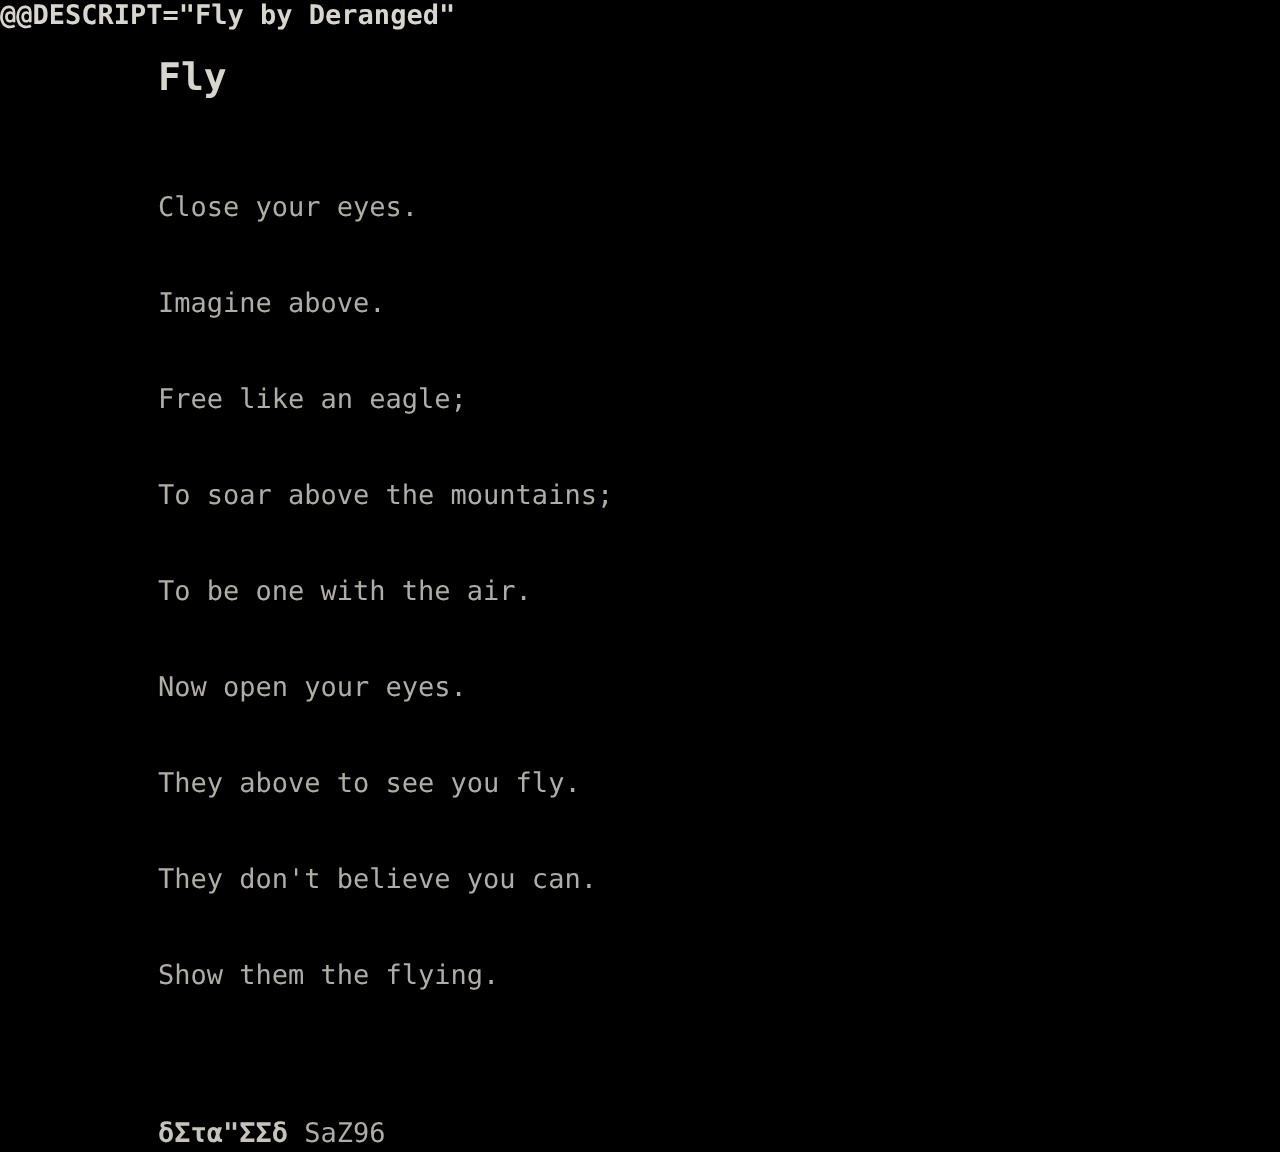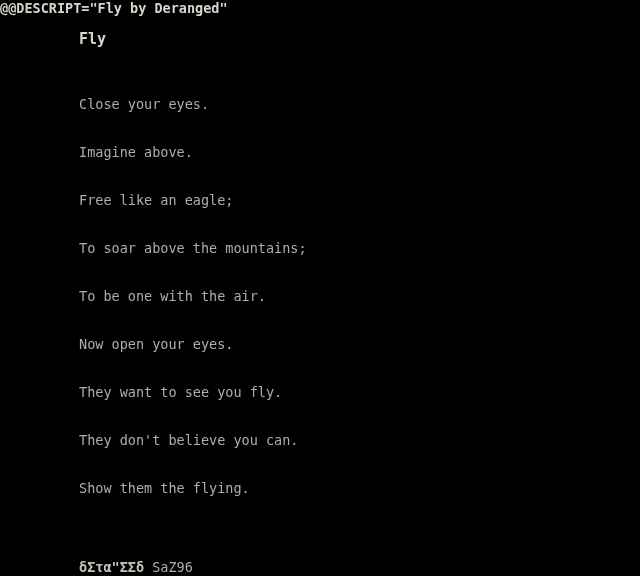--- a/index.html
+++ b/index.html
@@ -28,21 +28,21 @@
     line-height: 16px;
     font-weight: bold;
     color: #d8d5cd;
     letter-spacing: 0px;
     white-space: pre;
   }
   .title {
     position: absolute;
     top: 31px;
     left: 79px;
-    font-size: 15px;
+    font-size: 19px;
     line-height: 16px;
     font-weight: bold;
     color: #d8d5cd;
     white-space: pre;
   }
   .poem {
     position: absolute;
     top: 64px;
     left: 79px;
     font-size: 13.5px;
@@ -77,21 +77,21 @@
 
   <div class="title">Fly</div>
 
   <div class="poem">
     <div>Close your eyes.</div>
     <div>Imagine above.</div>
     <div>Free like an eagle;</div>
     <div>To soar above the mountains;</div>
     <div>To be one with the air.</div>
     <div>Now open your eyes.</div>
-    <div>They want to see you fly.</div>
+    <div>They above to see you fly.</div>
     <div>They don't believe you can.</div>
     <div>Show them the flying.</div>
     
     
     
     
     
     
     
     

